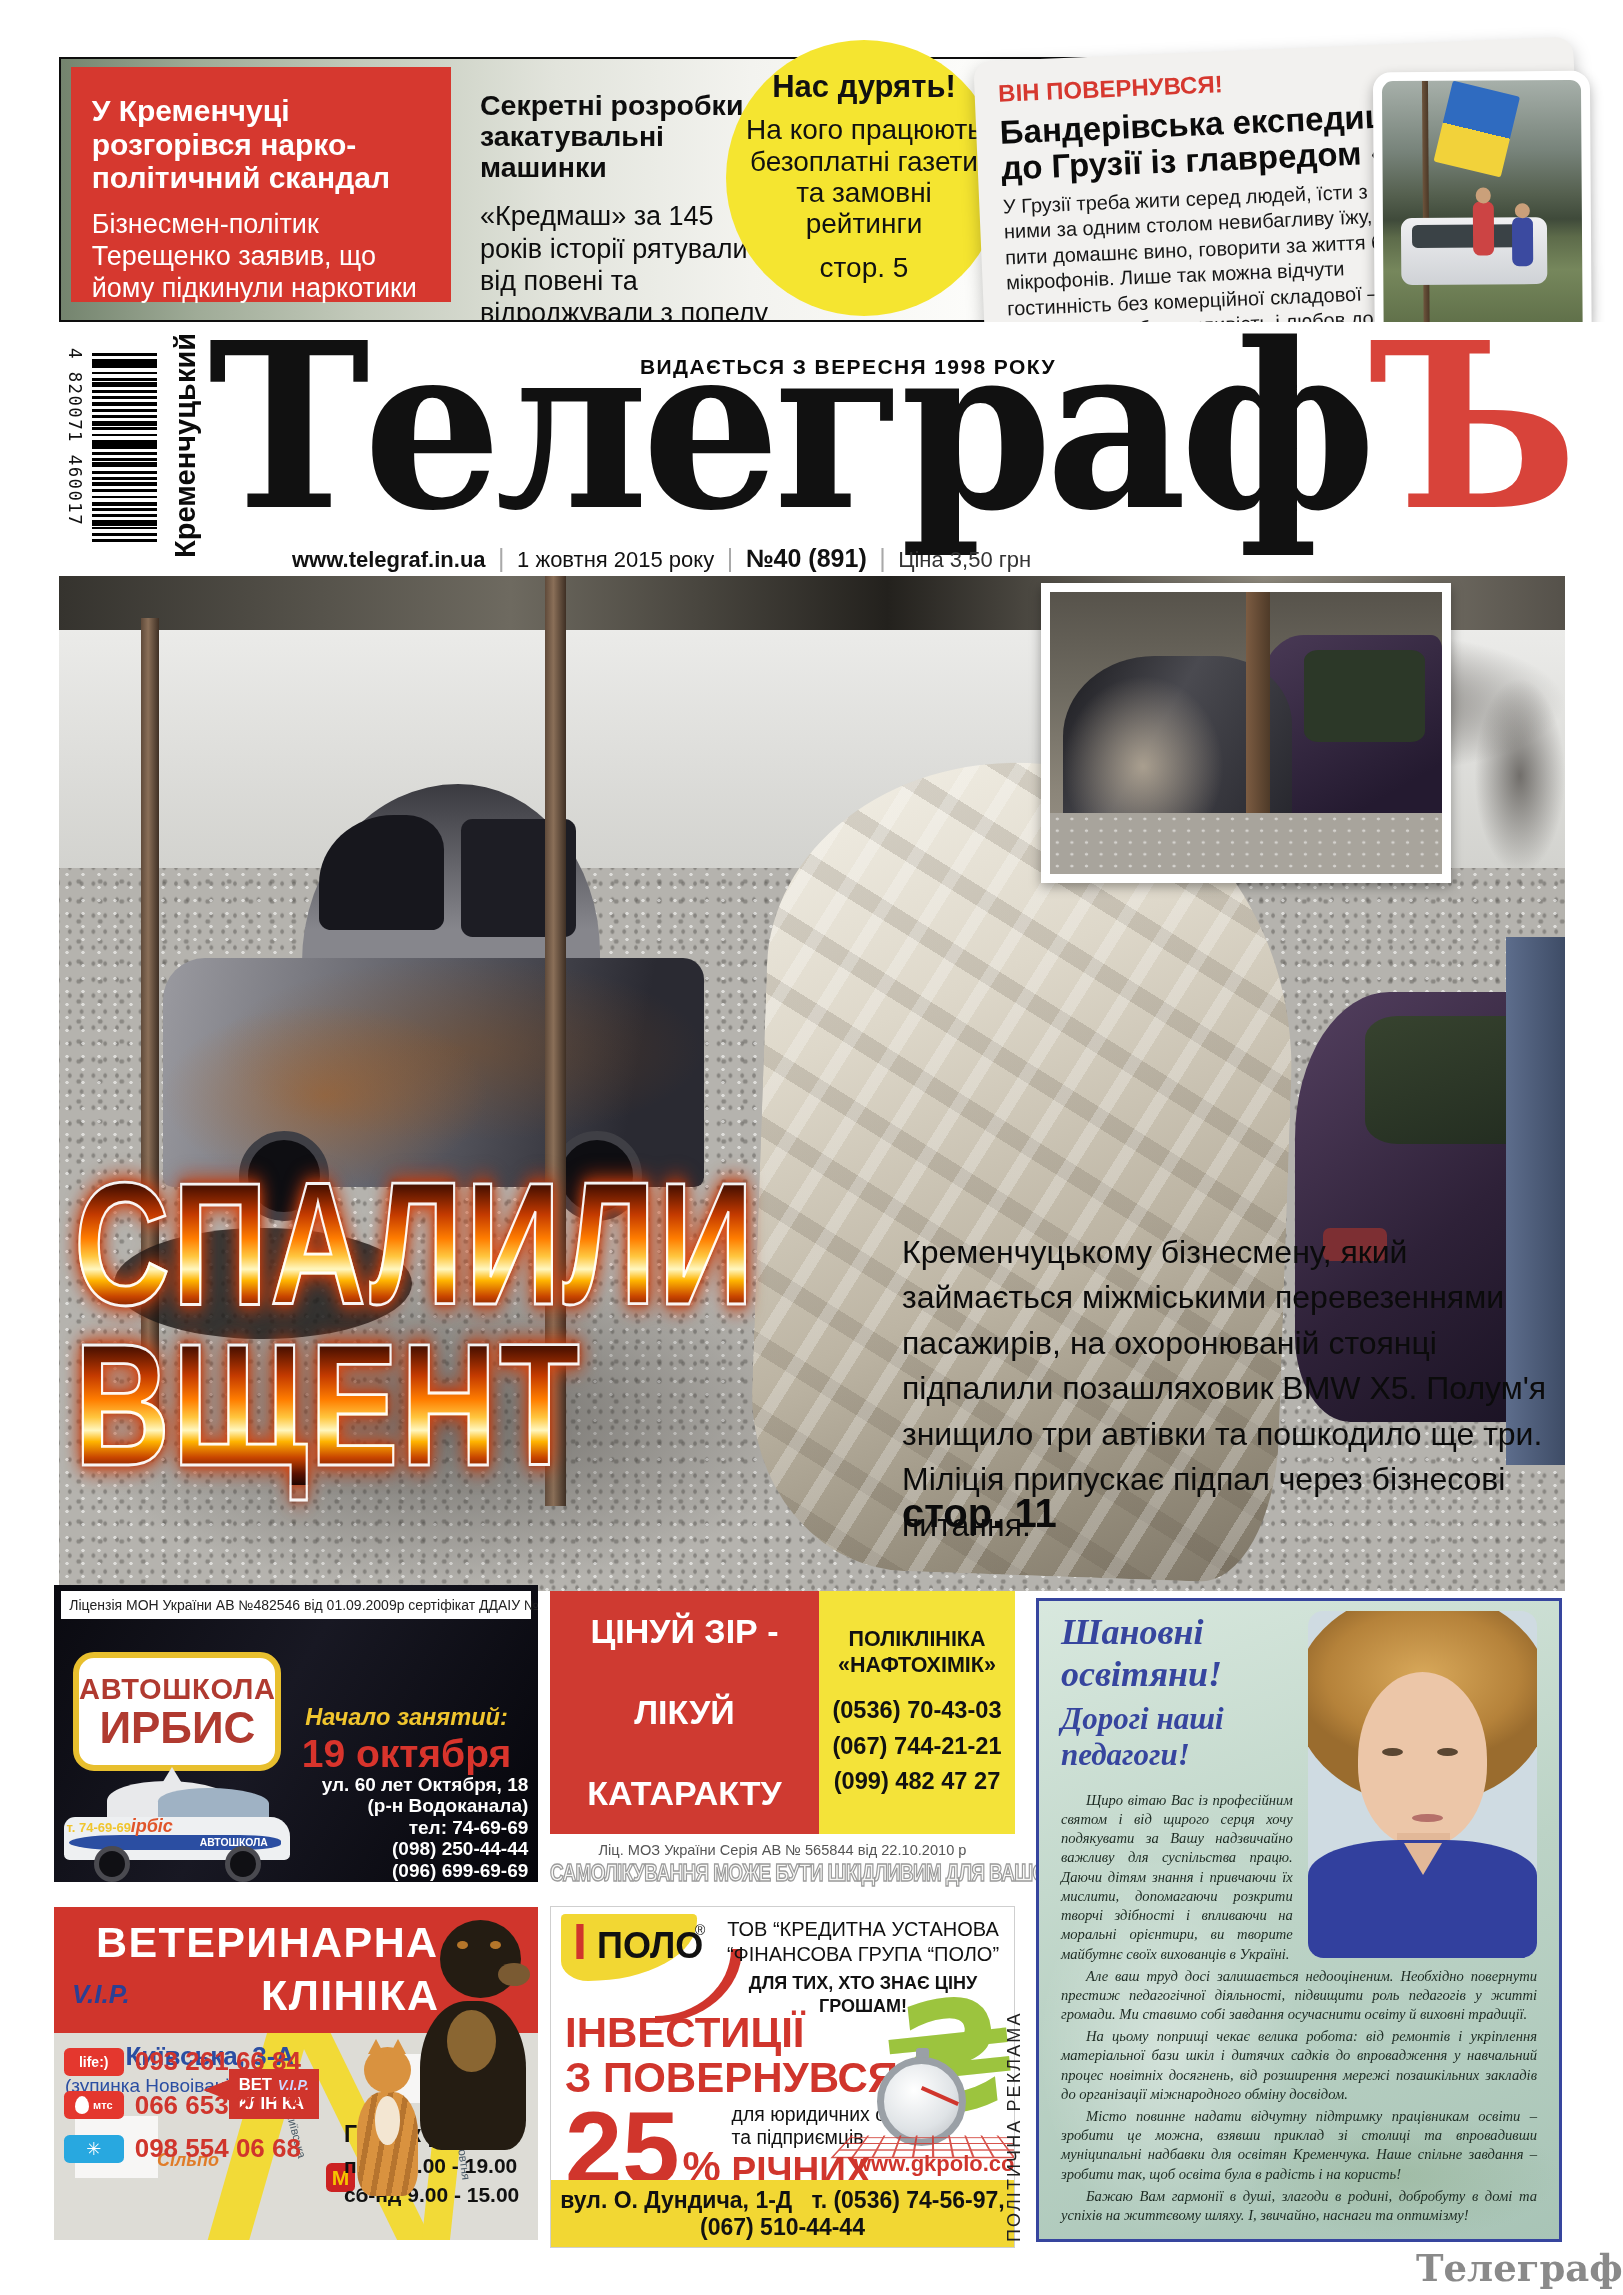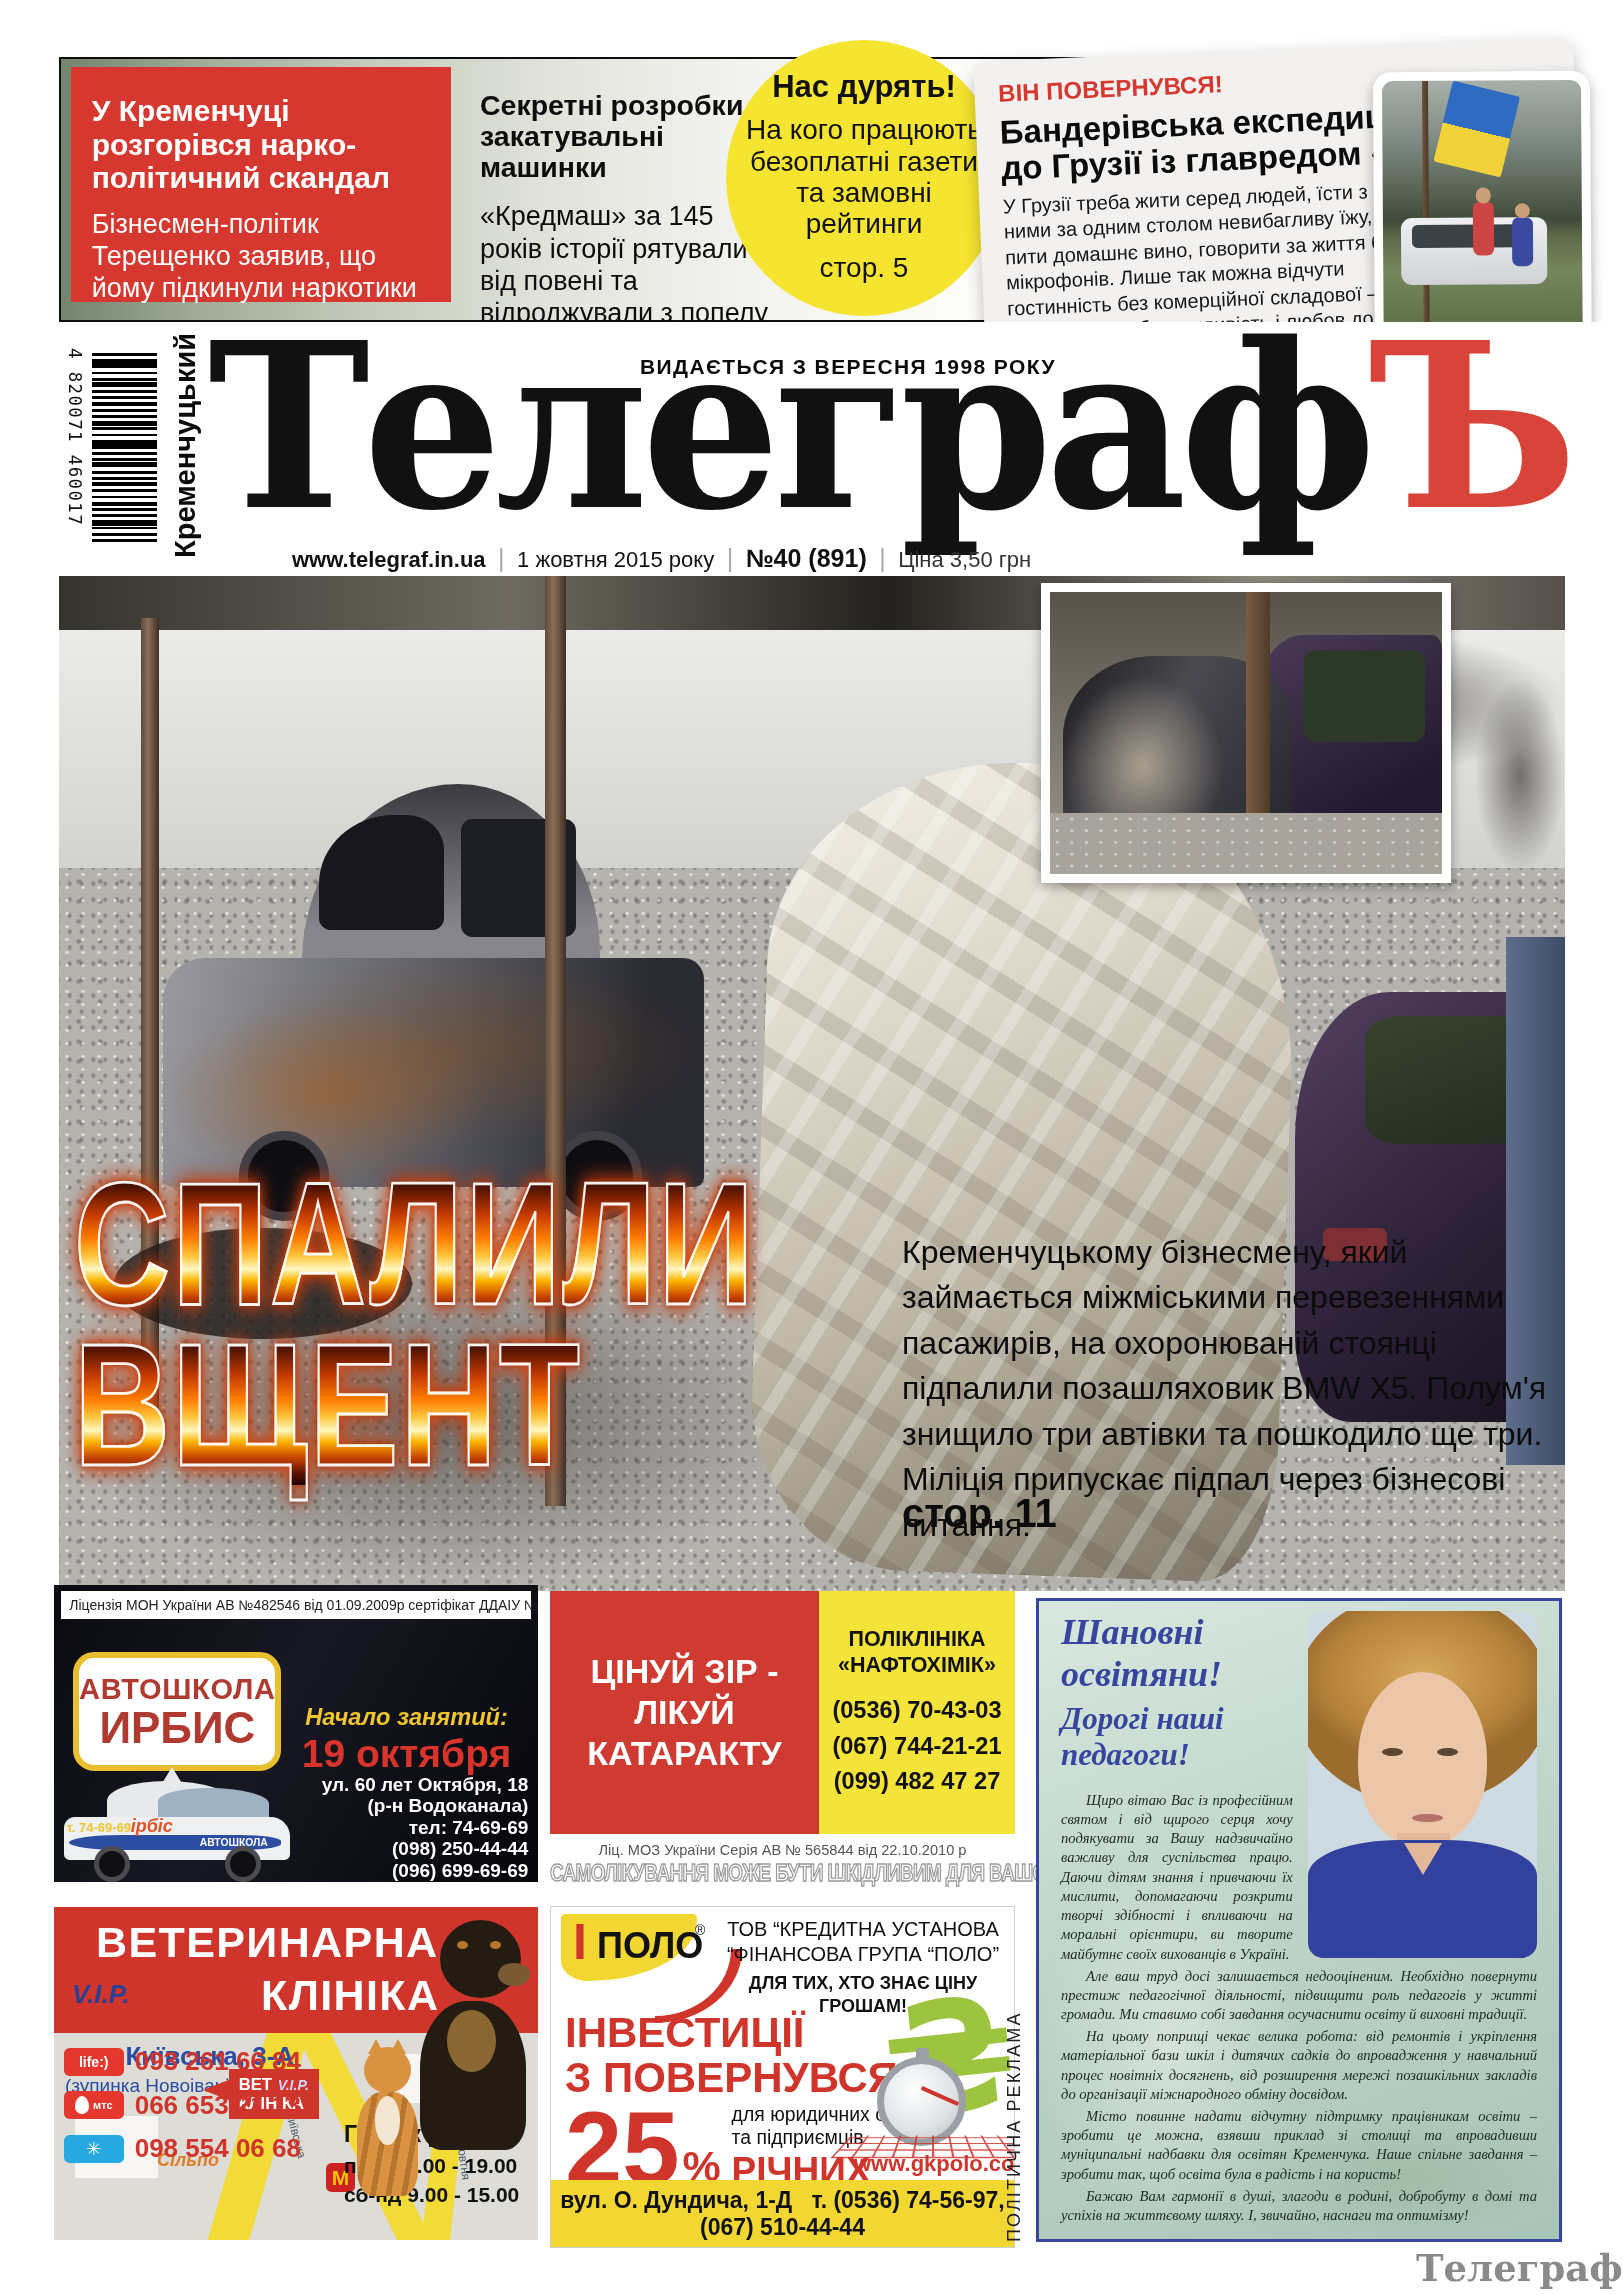--- a/index.html
+++ b/index.html
@@ -161,21 +161,21 @@
   .ic-swoosh{position:absolute;left:5.6px;top:54px;width:212px;height:15.3px;background:#2b4ea2;border-radius:50% 40% 40% 50%/100% 80% 80% 100%;}
   .ic-brand{position:absolute;left:67px;top:35px;color:#e0542a;font-weight:bold;font-size:18px;font-style:italic;}
   .ic-school{position:absolute;left:136px;top:56px;color:#fff;font-size:10.4px;font-weight:bold;}
   .ic-phone{position:absolute;left:2.8px;top:39px;color:#f0c52e;font-size:13px;font-weight:bold;}
   .ic-wheel{position:absolute;width:36px;height:36px;border-radius:50%;background:#101014;border:5.6px solid #4a4a50;box-sizing:border-box;}
   .ic-sign{position:absolute;left:97px;top:-14px;width:0;height:0;border-left:11px solid transparent;
     border-right:11px solid transparent;border-bottom:18px solid #e8e9eb;}
 
   .ad-clinic{left:550px;top:1591px;width:465px;height:243px;display:flex;}
   .cl-left{width:269px;background:#cf3a31;color:#fff;display:flex;flex-direction:column;justify-content:center;
-    align-items:center;text-align:center;font-weight:bold;font-size:34px;line-height:1.2;}
+    align-items:center;text-align:center;font-weight:bold;font-size:34px;line-height:1.2;gap:40px;}
   .cl-right{flex:1;background:#f4e339;color:#111;display:flex;flex-direction:column;justify-content:center;
     align-items:center;text-align:center;}
   .cl-name{font-weight:bold;font-size:21.5px;line-height:1.25;}
   .cl-ph{font-weight:bold;font-size:23.6px;line-height:1.5;margin-top:14px;}
   .cl-license{left:550px;top:1842px;width:465px;text-align:center;font-size:14.6px;color:#555;}
   .cl-warning{left:550px;top:1860px;width:465px;white-space:nowrap;font-weight:bold;font-size:23px;
     transform:scaleX(.82);transform-origin:left top;color:#f8f8f6;-webkit-text-stroke:1.4px #9b9b9b;letter-spacing:-0.7px;}
 
   .ad-vet{left:54px;top:1907px;width:484px;height:333px;background:#e6e5df;overflow:hidden;}
   .vet-head{position:absolute;left:0;top:0;width:100%;height:126px;background:#d0352c;}

